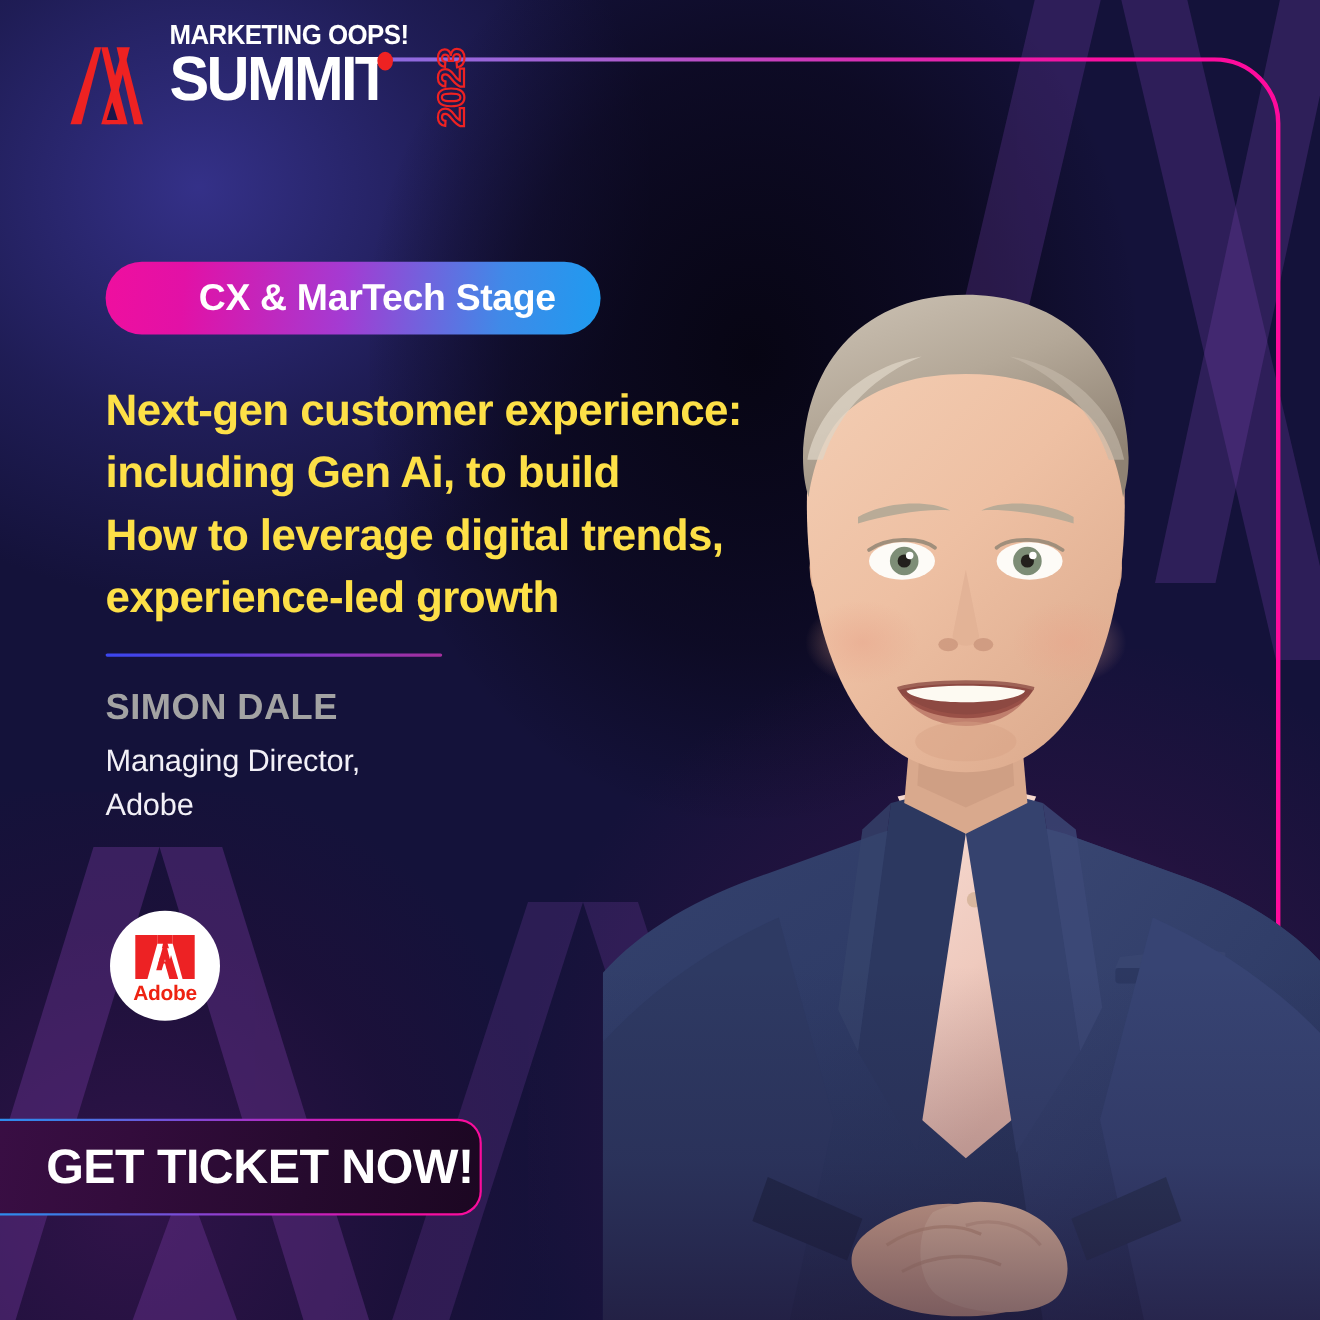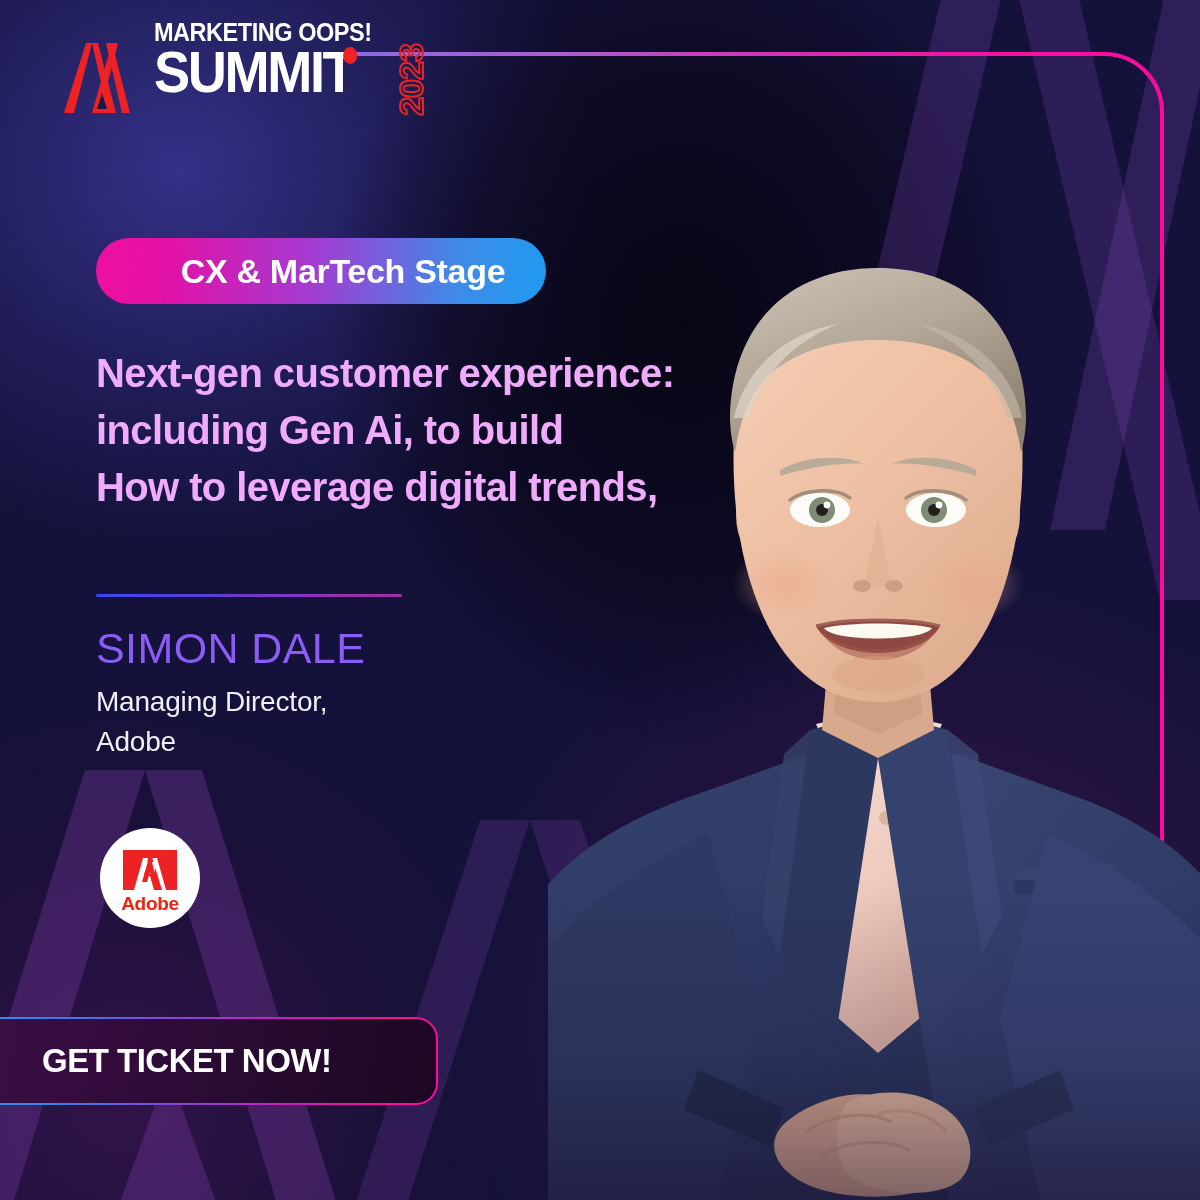--- a/index.html
+++ b/index.html
@@ -139,55 +139,54 @@
     font-weight:bold;
     letter-spacing:-0.3px;
     margin-left:44px;
   }
 
   
   .talk-title {
     position:absolute;
     left:96px; top:345px;
     width:640px;
-    color:#f0abfc;
+    color:#fde047;
     font-size:40px;
     font-weight:bold;
     line-height:1.42;
     letter-spacing:-0.6px;
   }
   .talk-title div { white-space:nowrap; }
 
   
   .divider {
     position:absolute;
     left:96px; top:594px;
     width:306px; height:3px;
     border-radius:2px;
     background:linear-gradient(90deg,#3b46f0 0%, #5b3fd8 35%, #8b35bd 70%, #a42f9c 100%);
   }
 
   
   .speaker-name {
     position:absolute;
     left:96px; top:624px;
-    color:#8b5cf6;
-    font-size:43px;
-    font-weight:normal;
+    color:#a3a3a3;
+    font-size:33px;
+    font-weight:bold;
     letter-spacing:.4px;
   }
   .speaker-role {
     position:absolute;
     left:96px; top:672px;
     color:#f2f0f7;
     font-size:28px;
     font-weight:normal;
     line-height:1.43;
     letter-spacing:-0.2px;
-    margin-top:10px;
   }
   .speaker-role div { white-space:nowrap; }
 
   
   .adobe-logo {
     position:absolute;
     left:100px; top:828px;
     width:100px; height:100px;
     border-radius:50%;
     background:#ffffff;
@@ -216,21 +215,21 @@
   }
   .cta-inner {
     width:100%; height:100%;
     border-radius:20px;
     background:linear-gradient(100deg,#3c0f47 0%, #330c3c 35%, #260a2e 68%, #1c0722 100%);
     display:flex; align-items:center;
     padding-left:100px;
   }
   .cta-inner span {
     color:#ffffff;
-    font-size:33px;
+    font-size:44px;
     font-weight:bold;
     letter-spacing:-0.5px;
   }
 
   
   .photo {
     position:absolute;
     left:548px; top:118px;
     width:652px; height:1082px;
     overflow:hidden;
@@ -457,20 +456,21 @@
   </div>
 
   <div class="stage-badge">
     <span>CX &amp; MarTech Stage</span>
   </div>
 
   <div class="talk-title">
     <div>Next-gen customer experience:</div>
     <div>including Gen Ai, to build</div>
     <div>How to leverage digital trends,</div>
+    <div>experience-led growth</div>
   </div>
 
   <div class="divider"></div>
 
   <div class="speaker-name">SIMON DALE</div>
   <div class="speaker-role">
     <div>Managing Director,</div>
     <div>Adobe</div>
   </div>
 

